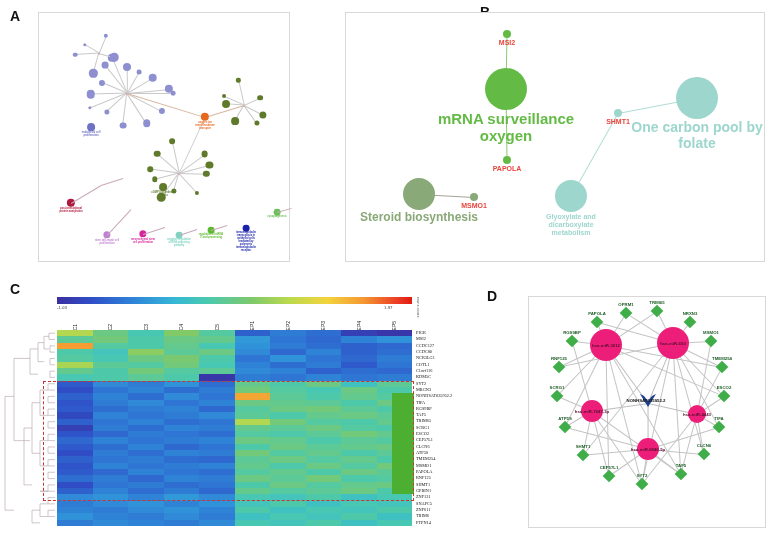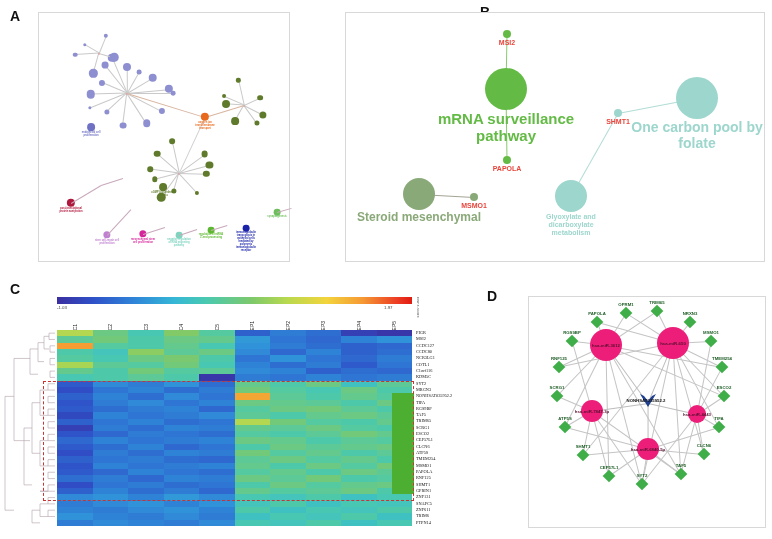--- a/index.html
+++ b/index.html
@@ -208,26 +208,26 @@
 
 <div class="panel-letter" style="left:480px;top:4px;">B</div>
 <div class="frame" id="panelB-frame">
     <div class="netA-edge" style="left: 161px; top: 21px; width: 55.0091px; transform: rotate(91.0416deg); background: rgb(124, 196, 95); height: 1px; opacity: 0.9;"></div>
     <div class="netA-edge" style="left: 160px; top: 76px; width: 71.007px; transform: rotate(89.1931deg); background: rgb(124, 196, 95); height: 1px; opacity: 0.9;"></div>
     <div class="netA-edge" style="left: 272px; top: 100px; width: 80.4114px; transform: rotate(-10.751deg); background: rgb(168, 216, 208); height: 1px; opacity: 0.9;"></div>
     <div class="netA-edge" style="left: 272px; top: 100px; width: 95.3834px; transform: rotate(119.521deg); background: rgb(168, 216, 208); height: 1px; opacity: 0.9;"></div>
     <div class="netA-edge" style="left: 73px; top: 181px; width: 55.0818px; transform: rotate(3.12213deg); background: rgb(154, 154, 138); height: 1px; opacity: 0.9;"></div>
     <div class="netB-node" style="left: 160px; top: 76px; width: 42px; height: 42px; background: rgb(99, 187, 69);"></div>
     <div class="netB-term" style="left: 160px; top: 98px; color: rgb(99, 187, 69); font-size: 15px; width: 195px; margin-left: 0px;">mRNA surveillance
-pathway</div>
+oxygen</div>
     <div class="netB-node" style="left: 351px; top: 85px; width: 42px; height: 42px; background: rgb(157, 214, 205);"></div>
     <div class="netB-term" style="left: 351px; top: 107px; color: rgb(157, 214, 205); font-size: 14px; width: 182px; margin-left: 0px;">One carbon pool by
 folate</div>
     <div class="netB-node" style="left: 73px; top: 181px; width: 32px; height: 32px; background: rgb(138, 169, 120);"></div>
-    <div class="netB-term" style="left: 73px; top: 198px; color: rgb(138, 169, 120); font-size: 12px; width: 156px; margin-left: 0px;">Steroid mesenchymal</div>
+    <div class="netB-term" style="left: 73px; top: 198px; color: rgb(138, 169, 120); font-size: 12px; width: 156px; margin-left: 0px;">Steroid biosynthesis</div>
     <div class="netB-node" style="left: 225px; top: 183px; width: 32px; height: 32px; background: rgb(157, 214, 205);"></div>
     <div class="netB-term" style="left: 225px; top: 200px; color: rgb(157, 214, 205); font-size: 7px; width: 91px; margin-left: 0px;">Glyoxylate and dicarboxylate
 metabolism</div>
     <div class="netB-node" style="left: 161px; top: 21px; width: 8px; height: 8px; background: rgb(99, 187, 69);"></div>
     <div class="netB-gene" style="left: 161px; top: 26px; width: 60px;">MSI2</div>
     <div class="netB-node" style="left: 161px; top: 147px; width: 8px; height: 8px; background: rgb(99, 187, 69);"></div>
     <div class="netB-gene" style="left: 161px; top: 152px; width: 60px;">PAPOLA</div>
     <div class="netB-node" style="left: 272px; top: 100px; width: 8px; height: 8px; background: rgb(157, 214, 205);"></div>
     <div class="netB-gene" style="left: 272px; top: 105px; width: 60px;">SHMT1</div>
     <div class="netB-node" style="left: 128px; top: 184px; width: 8px; height: 8px; background: rgb(138, 169, 120);"></div>

